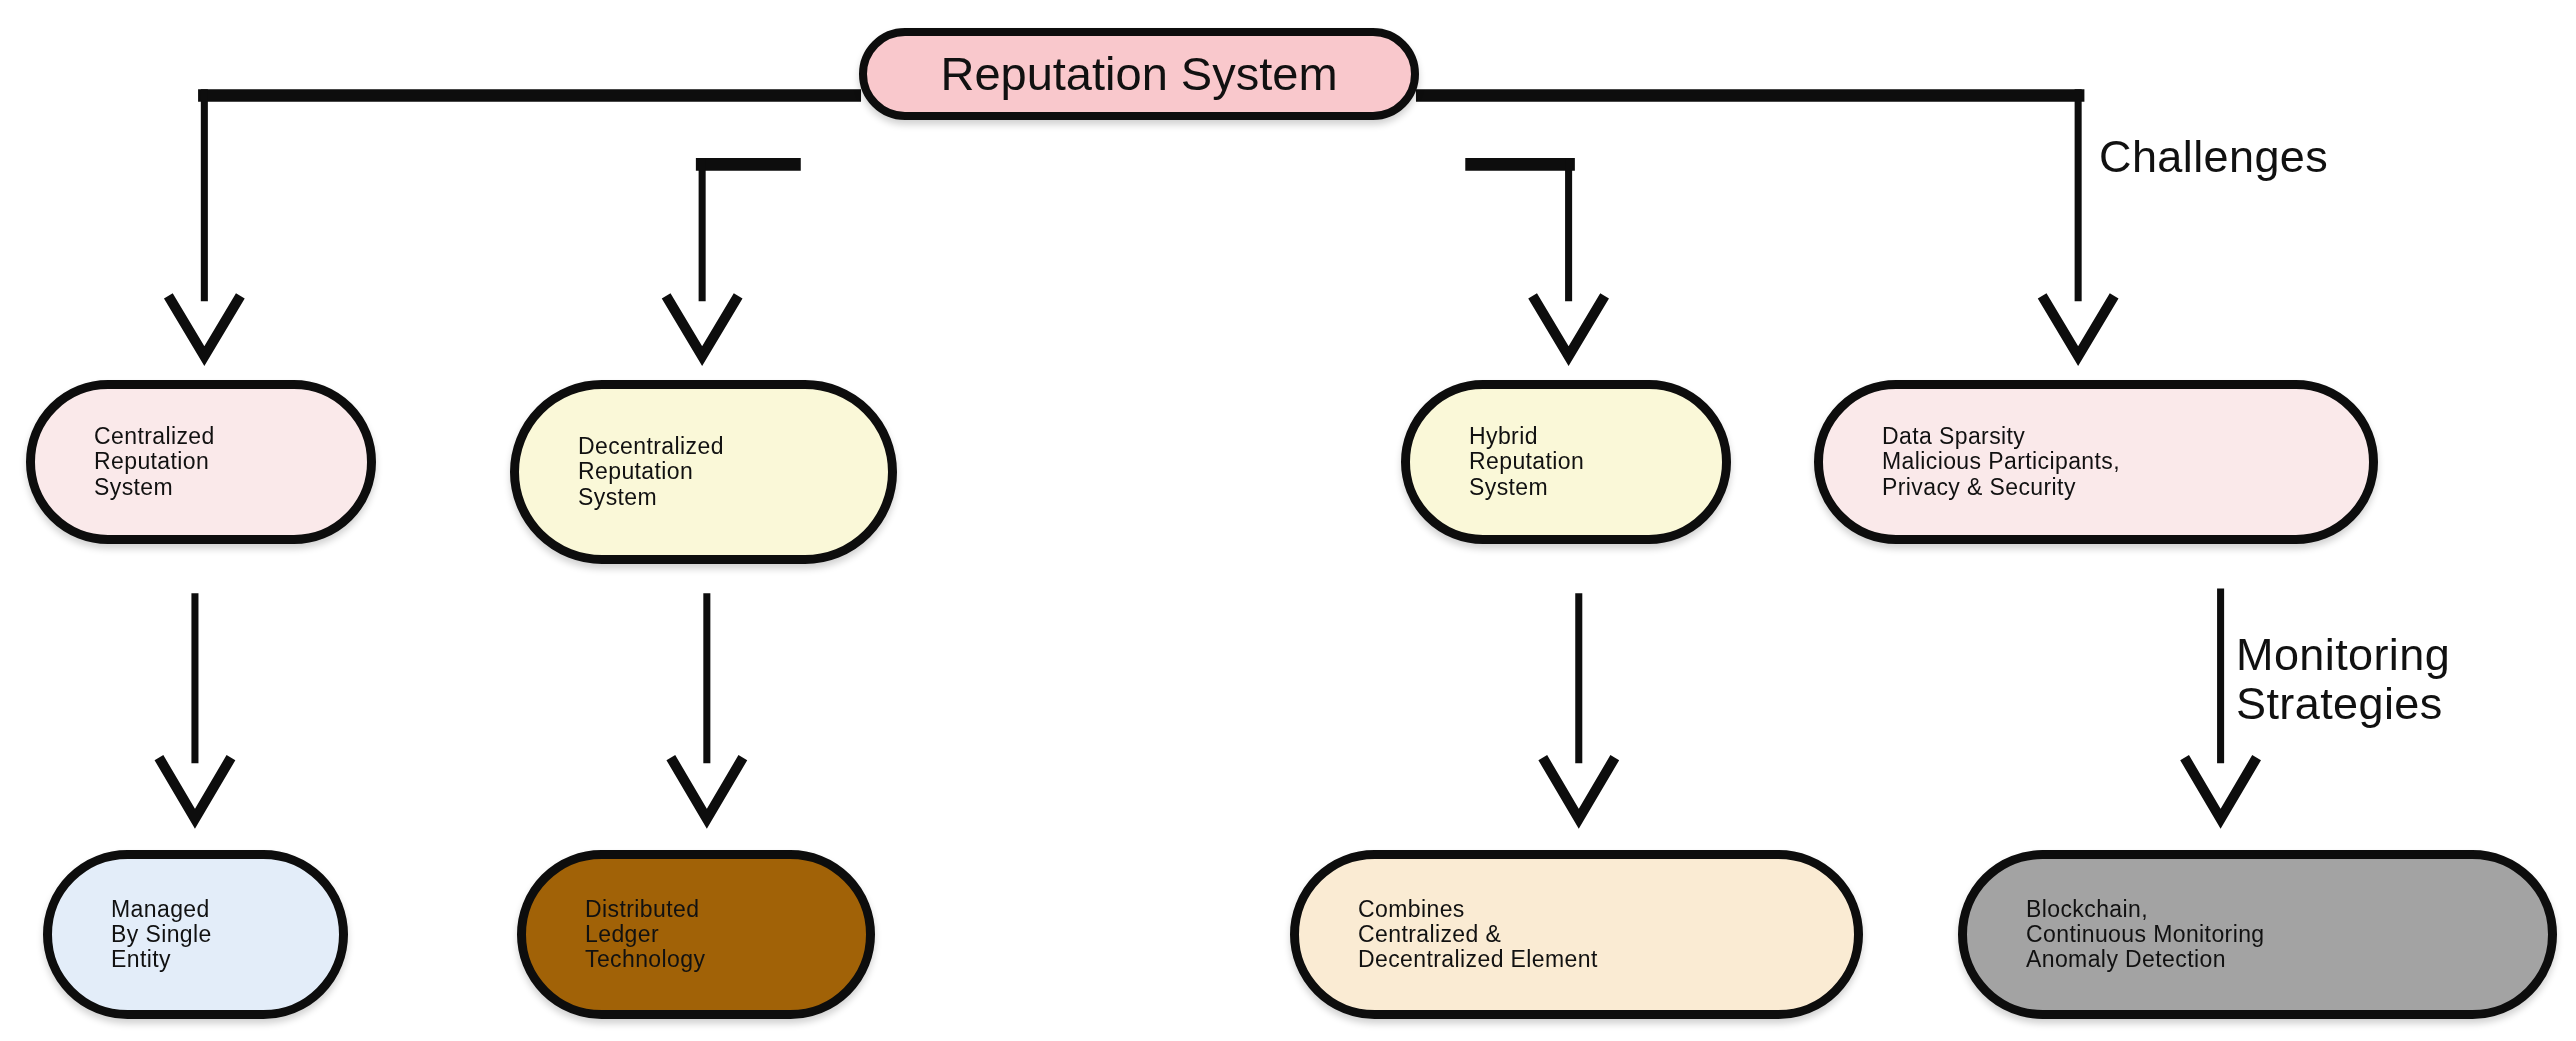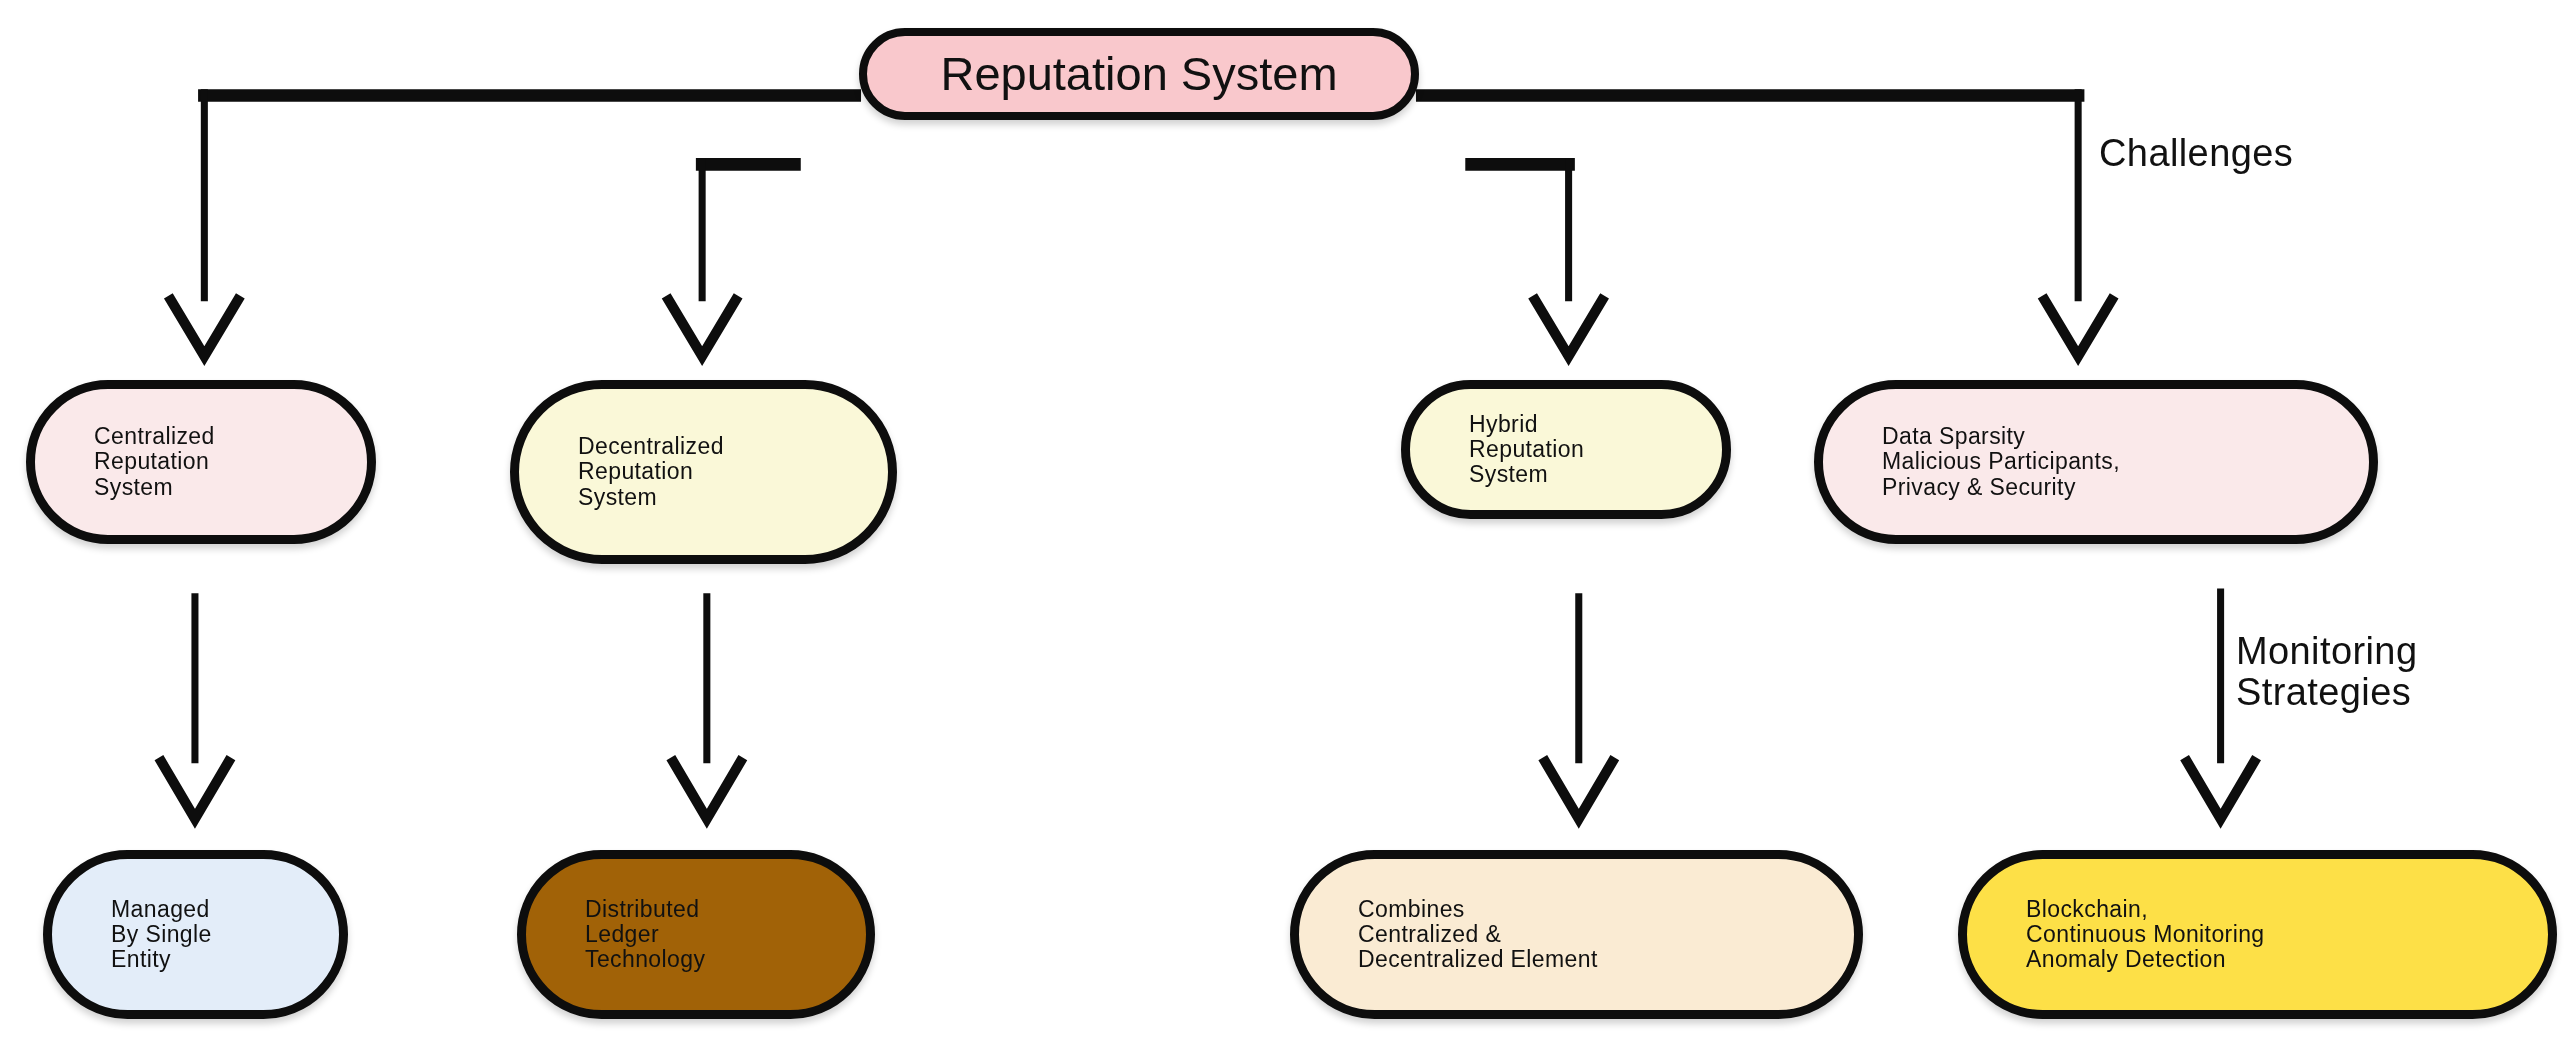--- a/index.html
+++ b/index.html
@@ -62,30 +62,30 @@
   }
   #node-root .node-label {
     font-size: 47px;
     font-weight: normal;
     letter-spacing: 0px;
     white-space: nowrap;
     text-align: center;
   }
   #node-centralized   { left: 26px;   top: 380px; width: 350px; height: 164px; }
   #node-decentralized { left: 510px;  top: 380px; width: 387px; height: 184px; }
-  #node-hybrid        { left: 1401px; top: 380px; width: 330px; height: 139px; }
+  #node-hybrid        { left: 1401px; top: 380px; width: 330px; height: 164px; }
   #node-data-sparsity { left: 1814px; top: 380px; width: 564px; height: 164px; }
   #node-managed       { left: 43px;   top: 850px; width: 305px; height: 169px; }
   #node-dlt           { left: 517px;  top: 850px; width: 358px; height: 169px; }
   #node-combines      { left: 1290px; top: 850px; width: 573px; height: 169px; }
   #node-blockchain    { left: 1958px; top: 850px; width: 599px; height: 169px; }
 
   .edge-label {
     position: absolute;
-    font-size: 38px;
+    font-size: 45px;
     line-height: 1.08;
     letter-spacing: 0.4px;
     white-space: pre-line;
     color: #111111;
   }
   #label-challenges { left: 2099px; top: 133px; }
   #label-mitigation { left: 2236px; top: 631px; }
 </style>
 </head>
 <body>
@@ -178,21 +178,21 @@
 Ledger
 Technology</span>
   </div>
 
   <div class="node" id="node-combines" style="background-color: rgb(250, 235, 211);">
     <span class="node-label">Combines
 Centralized &amp;
 Decentralized Element</span>
   </div>
 
-  <div class="node" id="node-blockchain" style="background-color: #fde047;">
+  <div class="node" id="node-blockchain" style="background-color: #a3a3a3;">
     <span class="node-label">Blockchain,
 Continuous Monitoring
 Anomaly Detection</span>
   </div>
 
   <div class="edge-label" id="label-challenges">Challenges</div>
 
   <div class="edge-label" id="label-mitigation">Monitoring
 Strategies</div>
 

